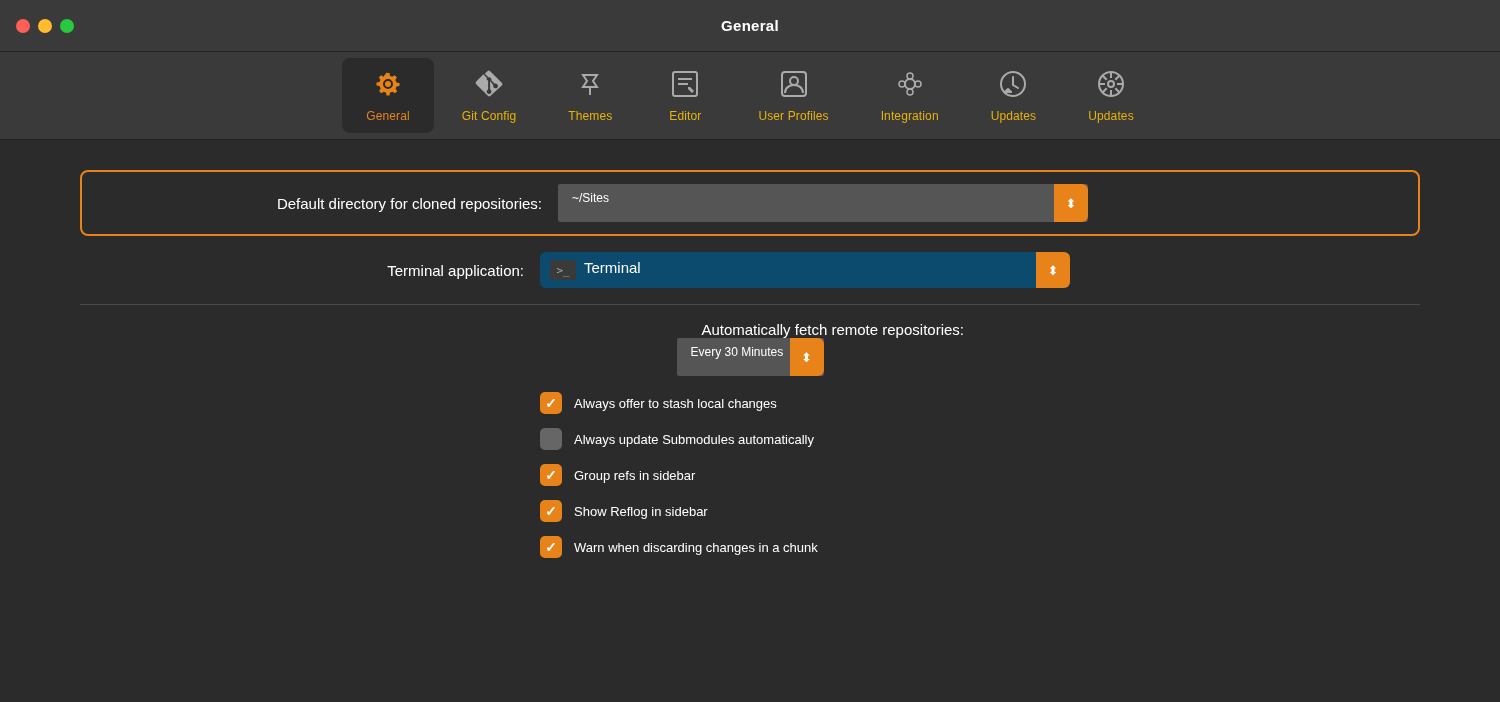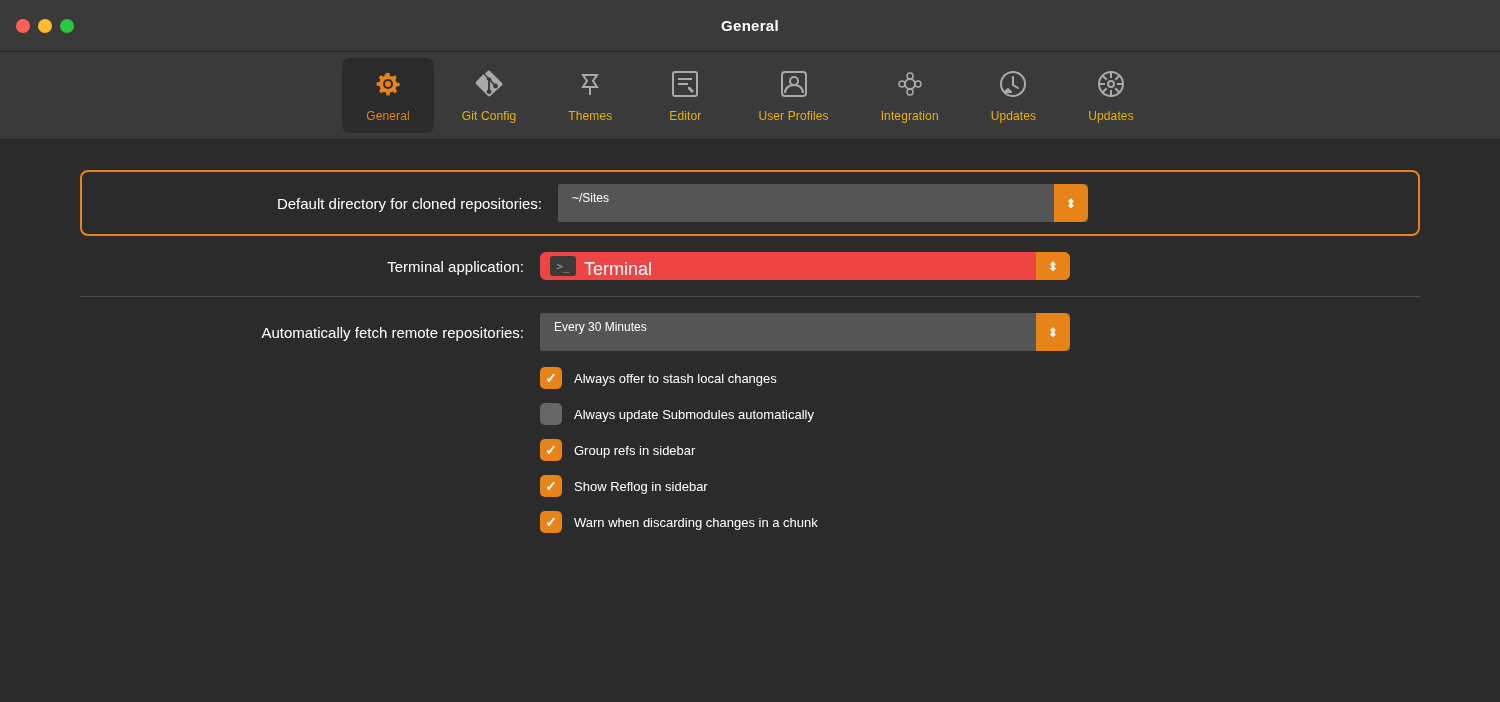--- a/index.html
+++ b/index.html
@@ -202,38 +202,39 @@
 
     .checkbox-label {
       font-size: 13px;
       color: #ffffff;
     }
 
     .fetch-row {
       display: flex;
       align-items: center;
       margin-bottom: 16px;
+      flex-direction: column;
     }
 
     .select-wrapper-terminal {
       position: relative;
       flex: 1;
       max-width: 530px;
       display: flex;
       align-items: center;
     }
 
     .select-wrapper-terminal select {
       width: 100%;
-      background: #ef4444;
+      background: #0c4a6e;
       border: none;
       border-radius: 6px;
       color: #ffffff;
-      font-size: 18px;
-      padding: 7px 40px 1px 44px;
+      font-size: 15px;
+      padding: 7px 40px 12px 44px;
       appearance: none;
       -webkit-appearance: none;
       cursor: pointer;
       outline: none;
     }
 
     .terminal-prefix-icon {
       position: absolute;
       left: 10px;
       top: 50%;

